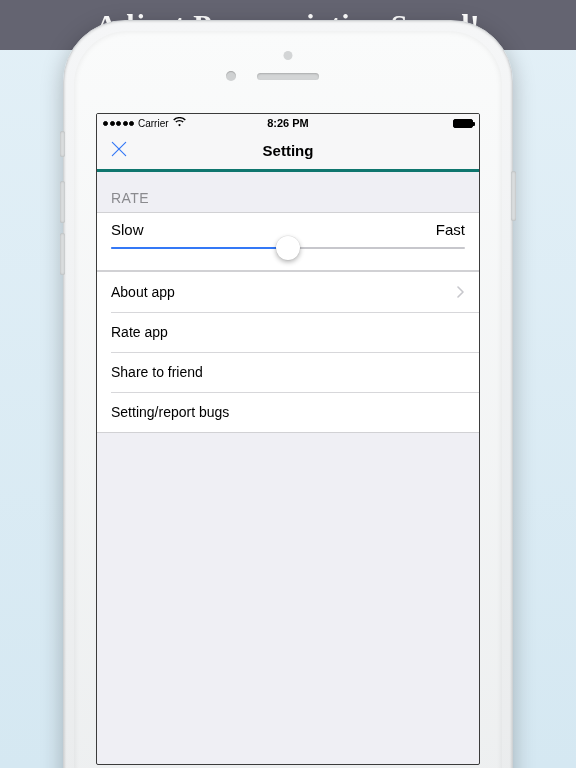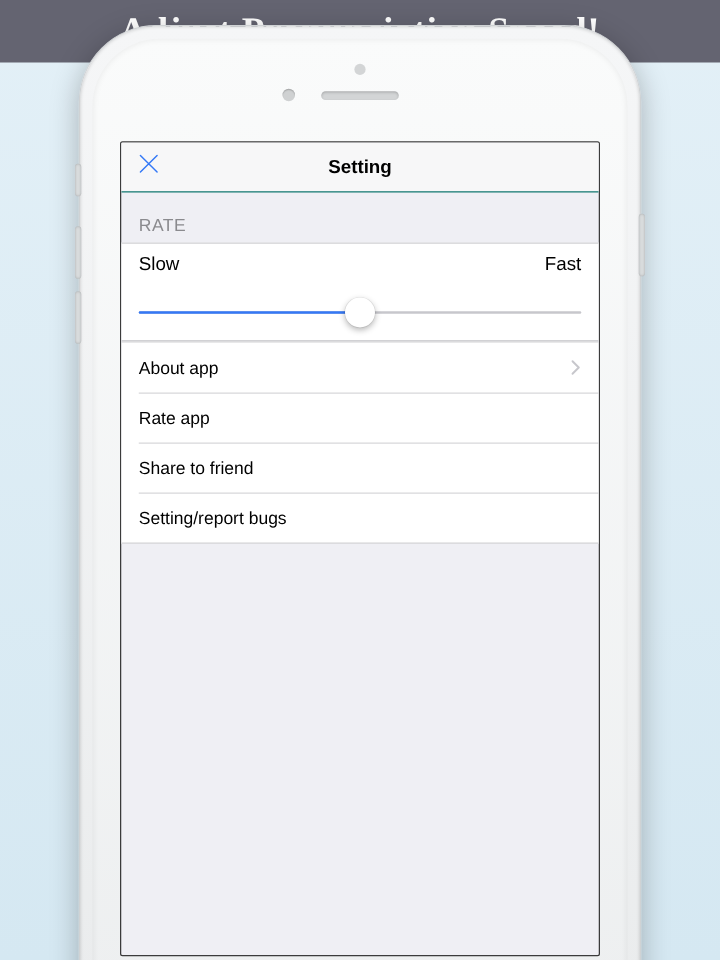--- a/index.html
+++ b/index.html
@@ -121,21 +121,21 @@
   }
   .bat::after {
     content: ""; position: absolute; right: -3px; top: 2px;
     width: 2px; height: 4px; background: #000; border-radius: 0 1px 1px 0;
   }
 
   
   .nav-bar {
     height: 40px;
     background: #f7f7f8;
-    border-bottom: 1px solid #0f766e;
+    border-bottom: 3px solid #0f766e;
     position: relative;
     display: flex;
     align-items: center;
     justify-content: center;
   }
   .nav-title { font-size: 15px; font-weight: 600; color: #000; }
   .nav-close {
     position: absolute; left: 10px; top: 50%; transform: translateY(-50%);
     width: 24px; height: 24px; display: flex; align-items: center; justify-content: center;
     cursor: pointer;
@@ -173,21 +173,21 @@
 
   
   .slider-cell {
     background: #fff;
     border-top: 0.5px solid #d1d1d4;
     border-bottom: 0.5px solid #d1d1d4;
     padding: 8px 14px 12px;
   }
   .slider-labels {
     display: flex; justify-content: space-between;
-    font-size: 15px; margin-bottom: 20px;
+    font-size: 15px; margin-bottom: 0;
   }
   .slider-track {
     position: relative; height: 20px;
   }
   .track-bg {
     position: absolute; left: 0; right: 0; top: 50%;
     height: 2px; background: #c7c7cc; transform: translateY(-50%);
     border-radius: 1px;
   }
   .track-fill {
@@ -217,20 +217,39 @@
     <div class="side-btn side-v1"></div>
     <div class="side-btn side-v2"></div>
     <div class="side-btn side-pwr"></div>
     <div class="phone-inner">
       <div class="sensor"></div>
       <div class="camera"></div>
       <div class="speaker"></div>
 
       <div class="screen">
 
+        <div class="status-bar">
+          <div class="sb-dots">
+            <span></span>
+              <span></span>
+              <span></span>
+              <span></span>
+              <span></span>
+          </div>
+          <span class="sb-carrier">Carrier</span>
+          <span class="sb-wifi">
+            <svg width="13" height="10" viewBox="0 0 13 10">
+                <path d="M6.5 9.2a1.1 1.1 0 1 0 0-2.2 1.1 1.1 0 0 0 0 2.2zM3.3 5.6a4.6 4.6 0 0 1 6.4 0l1-1a6 6 0 0 0-8.4 0l1 1zM1.2 3.5a7.6 7.6 0 0 1 10.6 0l1-1a9 9 0 0 0-12.6 0l1 1z" fill="#000"></path>
+              </svg>
+          </span>
+          <span class="sb-time">8:26 PM</span>
+          <div class="sb-battery">
+            <div class="bat"></div>
+          </div>
+        </div>
 
         <div class="nav-bar">
           <div class="nav-close">
             <span>
               <svg viewBox="0 0 24 24">
                   <path d="M4 4 L20 20 M20 4 L4 20" stroke="#3478f6" stroke-width="1.4" stroke-linecap="round" fill="none"></path>
                 </svg>
             </span>
           </div>
           <div class="nav-title">Setting</div>

